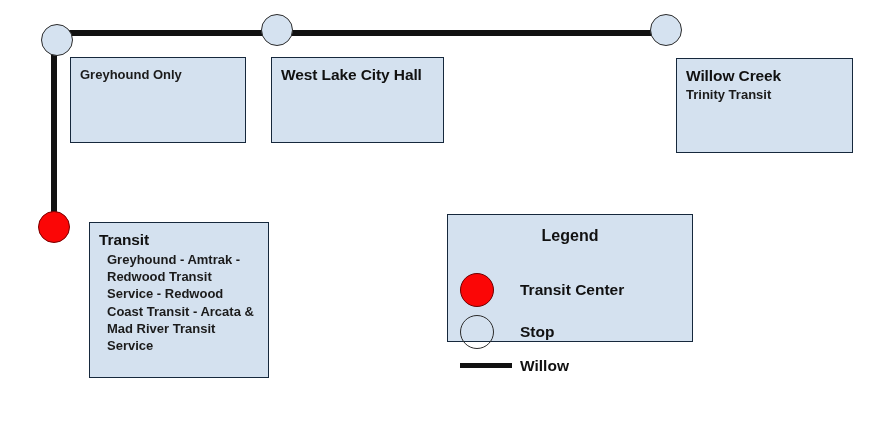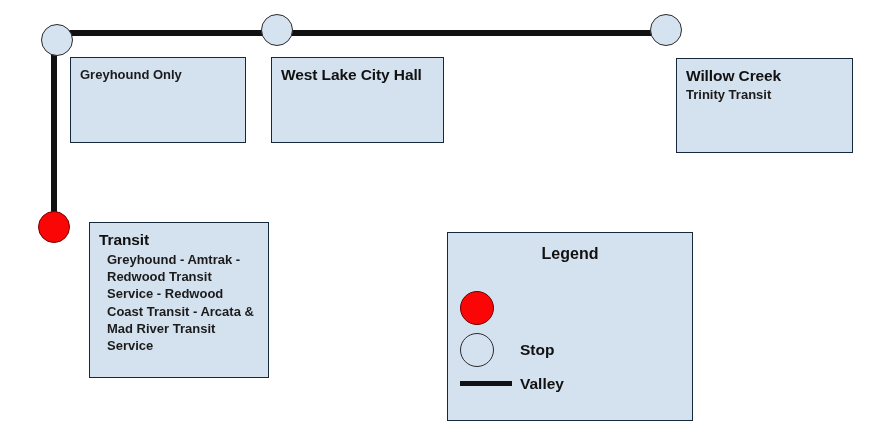--- a/index.html
+++ b/index.html
@@ -89,23 +89,23 @@
   #box-blue-lake    { left: 271px; top: 57px;  width: 173px; height: 86px; }
   #box-willow-creek { left: 676px; top: 58px;  width: 177px; height: 95px; }
   #box-arcata       { left: 89px;  top: 222px; width: 180px; height: 156px; }
 
   #box-arcata .info-sub { line-height: 1.33; margin-left: 8px; }
 
   
   #legend-box {
     position: absolute;
     left: 447px;
-    top: 232px;
+    top: 214px;
     width: 246px;
-    height: 189px;
+    height: 128px;
     background: #d4e1ef;
     border: 1.5px solid #16283c;
     box-sizing: border-box;
   }
   #legend-title {
     position: absolute;
     left: 0;
     top: 12px;
     width: 100%;
     text-align: center;
@@ -191,26 +191,27 @@
   <div class="info-box" id="box-arcata">
     <div class="info-title">Transit</div>
     <div class="info-sub">Greyhound - Amtrak - Redwood Transit Service - Redwood Coast Transit - Arcata &amp; Mad River Transit Service</div>
   </div>
 
   <div id="legend-box">
     <div id="legend-title">Legend</div>
 
     <div class="legend-row" id="legend-row-transit-center">
       <div class="legend-swatch swatch-circle-red"></div>
+      <div class="legend-label">Transit Center</div>
     </div>
 
     <div class="legend-row" id="legend-row-stop">
       <div class="legend-swatch swatch-circle-open"></div>
       <div class="legend-label">Stop</div>
     </div>
 
     <div class="legend-row" id="legend-row-route">
       <div class="legend-swatch swatch-line"></div>
-      <div class="legend-label">Valley</div>
+      <div class="legend-label">Willow</div>
     </div>
   </div>
 
 </div>
 
 </body></html>

